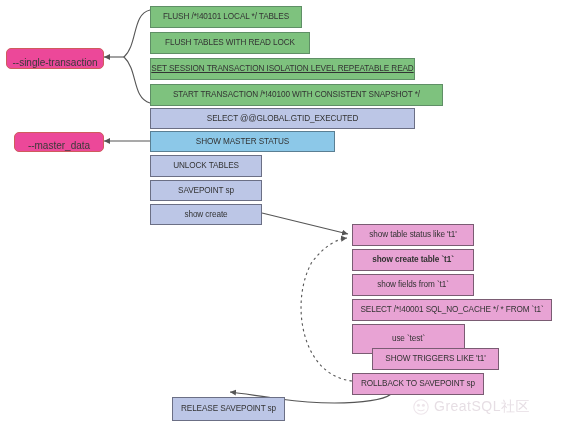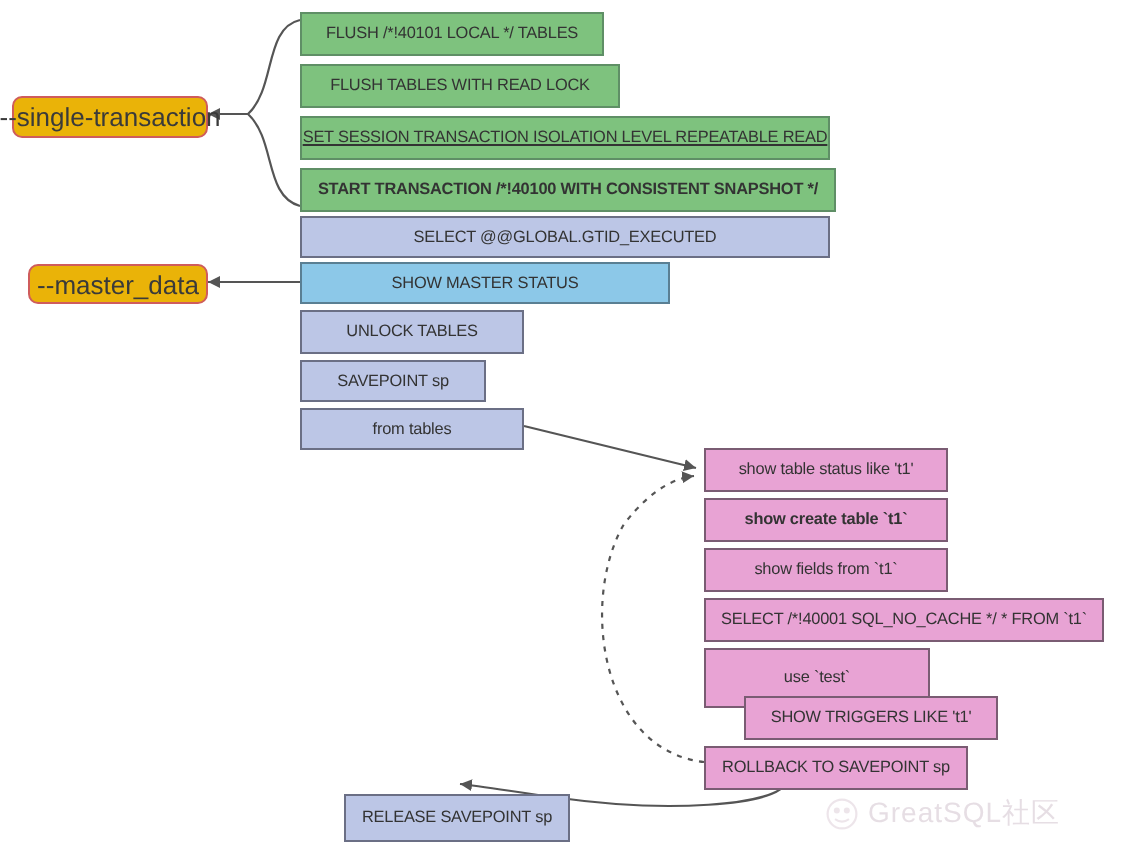--- a/index.html
+++ b/index.html
@@ -46,25 +46,25 @@
   }
   .green  { background: #7ec27e; border-color: #5f8f66; }
   .blue   { background: #bcc6e6; border-color: #6b6f85; }
   .cyan   { background: #8cc8e8; border-color: #5a7f93; }
   .pink   { background: #e8a3d4; border-color: #7a5c73; text-align: right; }
   .opt {
     position: absolute;
     box-sizing: border-box;
     border: 1px solid #cf5c5c;
     border-radius: 5px;
-    background: #eab308;
+    background: #ec4899;
     display: flex;
-    align-items: center;
+    align-items: flex-end;
     justify-content: center;
-    font-size: 13px;
+    font-size: 10px;
     color: #3a3a3a;
     white-space: nowrap;
   }
   .watermark {
     position: absolute;
     display: flex;
     align-items: center;
     gap: 4px;
     opacity: 0.45;
   }
@@ -107,27 +107,27 @@
   <div class="opt" style="left:6px;  top:48px;  width:98px; height:21px;">
     <span>--single-transaction</span>
   </div>
   <div class="opt" style="left:14px; top:132px; width:90px; height:20px;">
     <span>--master_data</span>
   </div>
 
   <div class="node green" style="left:150px; top:6px;  width:152px; height:22px;">FLUSH /*!40101 LOCAL */ TABLES</div>
   <div class="node green" style="left:150px; top:32px; width:160px; height:22px;">FLUSH TABLES WITH READ LOCK</div>
   <div class="node green" style="left:150px; top:58px; width:265px; height:22px;text-decoration:underline;">SET SESSION TRANSACTION ISOLATION LEVEL REPEATABLE READ</div>
-  <div class="node green" style="left:150px; top:84px; width:268px; height:22px;font-weight:bold;">START TRANSACTION /*!40100 WITH CONSISTENT SNAPSHOT */</div>
+  <div class="node green" style="left:150px; top:84px; width:293px; height:22px;">START TRANSACTION /*!40100 WITH CONSISTENT SNAPSHOT */</div>
 
   <div class="node blue" style="left:150px; top:108px; width:265px; height:21px;">SELECT @@GLOBAL.GTID_EXECUTED</div>
   <div class="node blue" style="left:150px; top:155px; width:112px; height:22px;">UNLOCK TABLES</div>
   <div class="node cyan" style="left:150px; top:131px; width:185px; height:21px;">SHOW MASTER STATUS</div>
-  <div class="node blue" style="left:150px; top:180px; width:93px; height:21px;">SAVEPOINT sp</div>
-  <div class="node blue" style="left:150px; top:204px; width:112px; height:21px;">from tables</div>
+  <div class="node blue" style="left:150px; top:180px; width:112px; height:21px;">SAVEPOINT sp</div>
+  <div class="node blue" style="left:150px; top:204px; width:112px; height:21px;">show create</div>
 
   <div class="node pink" style="left:352px; top:224px; width:122px; height:22px;">show table status like 't1'</div>
   <div class="node pink" style="left:352px; top:249px; width:122px; height:22px;font-weight:bold;">show create table `t1`</div>
   <div class="node pink" style="left:352px; top:274px; width:122px; height:22px;">show fields from `t1`</div>
   <div class="node pink" style="left:352px; top:299px; width:200px; height:22px;">SELECT /*!40001 SQL_NO_CACHE */ * FROM `t1`</div>
   <div class="node pink" style="left:352px; top:324px; width:113px; height:30px;">use `test`</div>
   <div class="node pink" style="left:372px; top:348px; width:127px; height:22px;">SHOW TRIGGERS LIKE 't1'</div>
   <div class="node pink" style="left:352px; top:373px; width:132px; height:22px;">ROLLBACK TO SAVEPOINT sp</div>
 
   <div class="node blue" style="left:172px; top:397px; width:113px; height:24px;">RELEASE SAVEPOINT sp</div>

